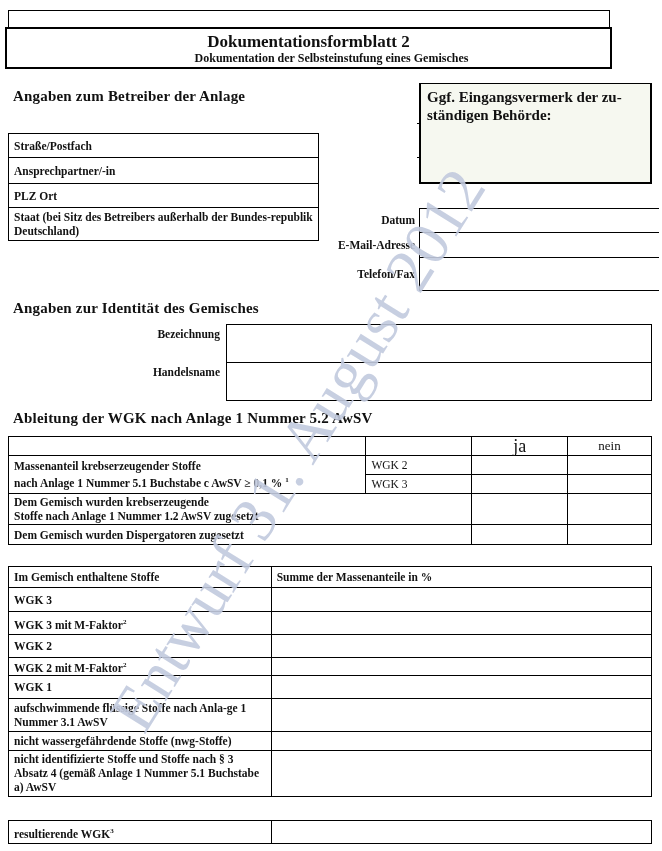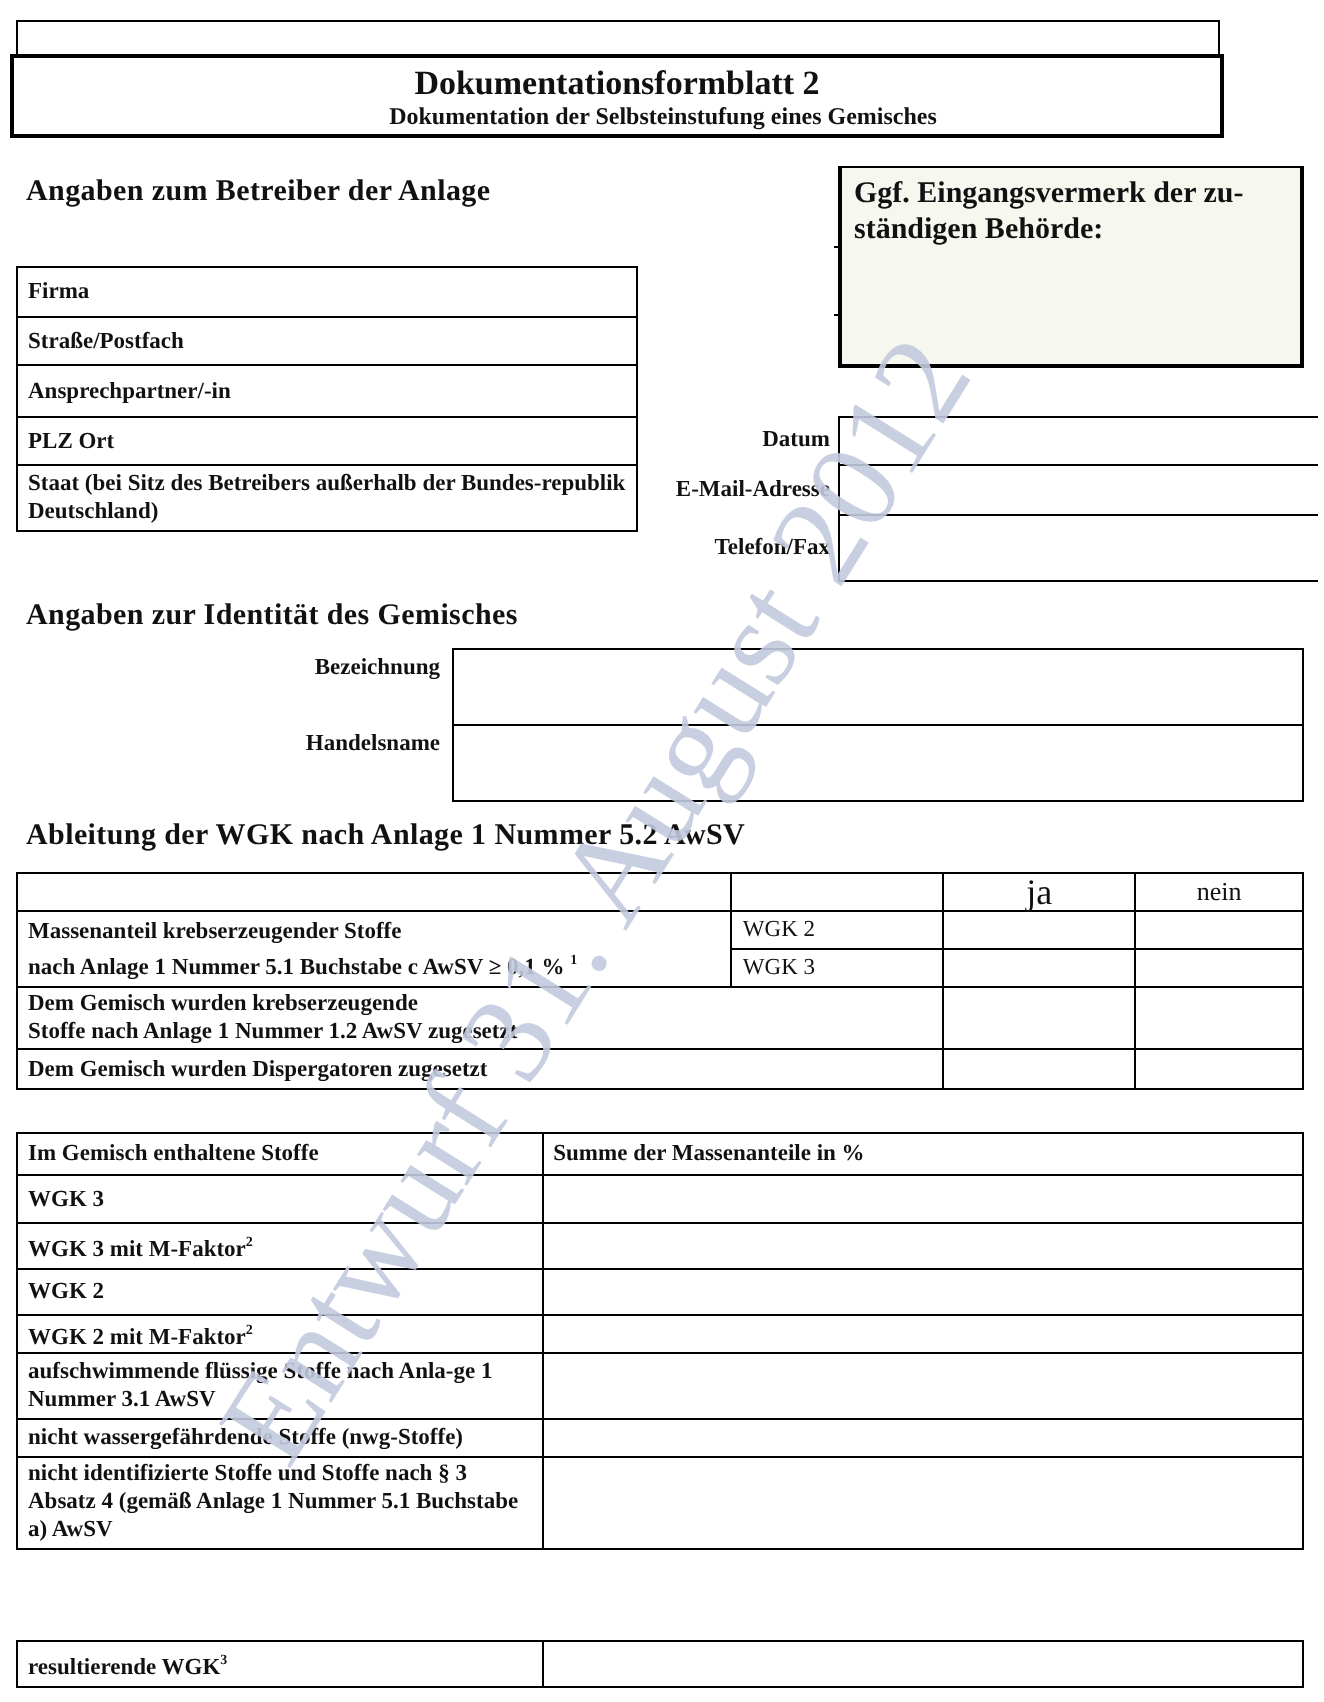--- a/index.html
+++ b/index.html
@@ -36,23 +36,20 @@
 <div class="abs h2" style="left:13px; top:88px;">Angaben zum Betreiber der Anlage</div>
 
 <div class="abs stamp">
   <span>Ggf. Eingangsvermerk der zu-ständigen Behörde:</span>
 </div>
 <div class="abs stamp-tick" style="top:123px;"></div>
 <div class="abs stamp-tick" style="top:157px;"></div>
 
 <table class="abs" style="left:8px; top:133px; width:311px;">
   <tbody>
-      <tr style="height:25px;">
-        <td>Firma</td>
-      </tr>
   <tr style="height:24px;">
         <td>Straße/Postfach</td>
       </tr>
   <tr style="height:26px;">
         <td>Ansprechpartner/-in</td>
       </tr>
   <tr style="height:24px;">
         <td>PLZ Ort</td>
       </tr>
   <tr style="height:33px;padding-left:48px;">
@@ -156,20 +153,24 @@
     <td></td>
   </tr>
   <tr style="height:23px;">
     <td>WGK 2</td>
     <td></td>
   </tr>
   <tr style="height:17px;">
     <td><span>WGK 2 mit M-Faktor</span><sup>2</sup></td>
     <td></td>
   </tr>
+  <tr style="height:23px;">
+    <td>WGK 1</td>
+    <td></td>
+  </tr>
   <tr style="height:33px;margin-left:20px;">
     <td>aufschwimmende flüssige Stoffe nach Anla-ge 1 Nummer 3.1 AwSV</td>
     <td></td>
   </tr>
   <tr style="height:19px;">
     <td>nicht wassergefährdende Stoffe (nwg-Stoffe)</td>
     <td></td>
   </tr>
   <tr style="height:46px;">
     <td>nicht identifizierte Stoffe und Stoffe nach § 3 Absatz 4 (gemäß Anlage 1 Nummer 5.1 Buchstabe a) AwSV</td>

